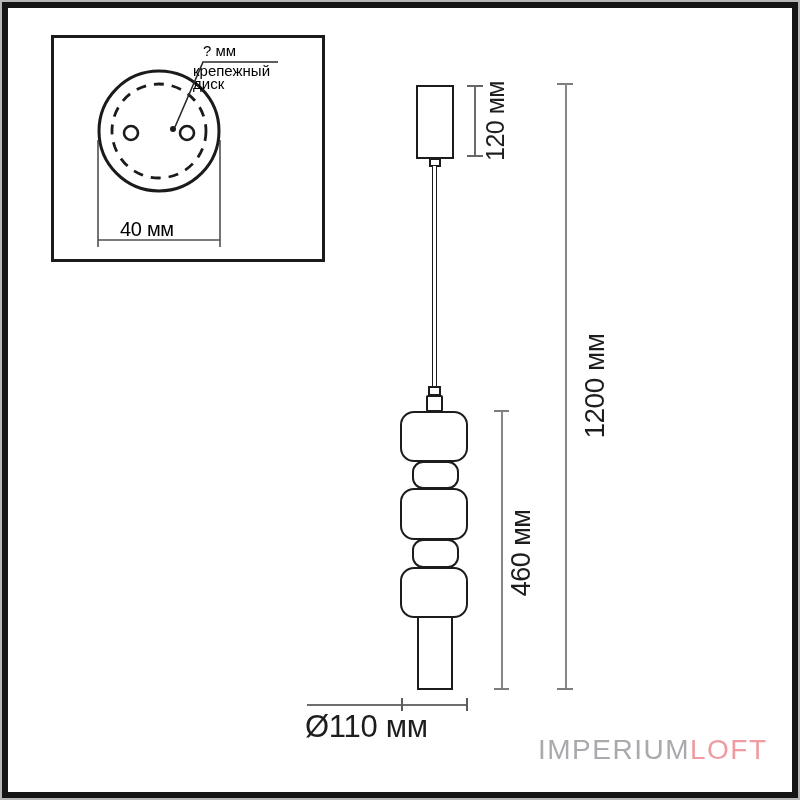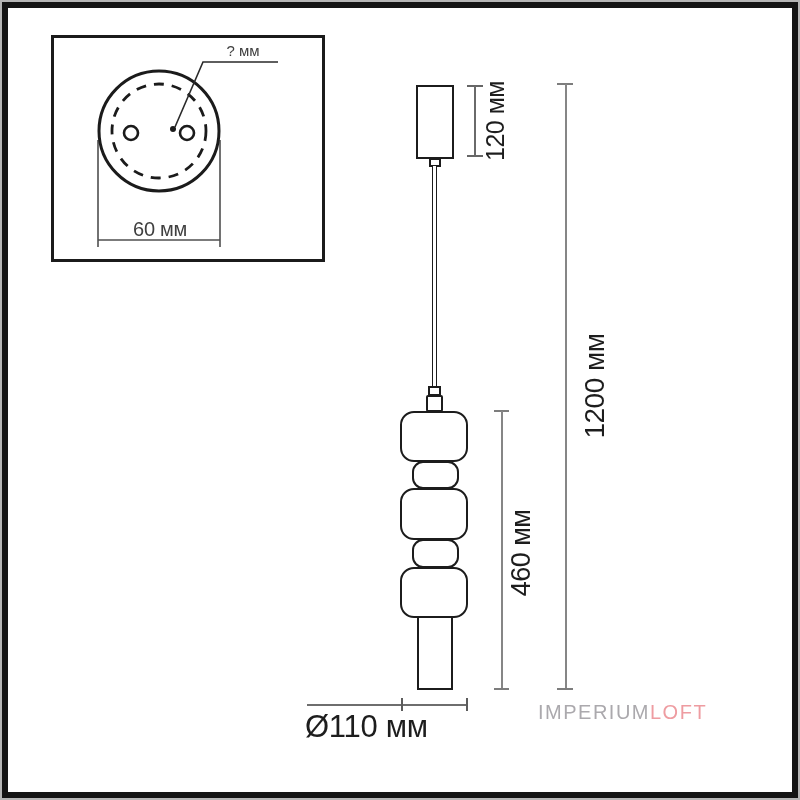--- a/index.html
+++ b/index.html
@@ -7,40 +7,40 @@
     position:relative;width:800px;height:800px;background:#fff;
     font-family:"Liberation Sans", sans-serif;color:#1d1d1d;overflow:hidden;
     box-sizing:border-box;
   }
   .frame-outer{position:absolute;inset:0;border:2px solid #b6b6b6;pointer-events:none;z-index:50;}
   .frame-inner{position:absolute;inset:2px;border:6px solid #151515;pointer-events:none;z-index:51;}
   .abs{position:absolute;box-sizing:border-box;}
   .stroke{border:2.5px solid #1c1c1c;background:#fff;}
   
   .inset-panel{left:51px;top:35px;width:274px;height:227px;border:3px solid #1b1b1b;background:#fff;}
-  .inset-label{position:absolute;text-align:center;color:#404040;}
+  .inset-label{position:absolute;text-align:left;color:#000000;}
   .hole-label{left:149px;top:4px;width:80px;font-size:15px;}
   .disk-label{left:139px;top:26px;width:100px;font-size:15px;line-height:13px;}
   .disk-dim-label{left:66px;top:180px;width:80px;font-size:20px;letter-spacing:-0.3px;}
   
   .dim-line-v{width:2px;background:#868686;}
   .dim-line-v.dark{background:#6a6a6a;}
   .dim-cap{height:2px;background:#7d7d7d;}
   .dim-line-h{height:2px;background:#6e6e6e;}
   .dim-tick{width:2px;height:13px;background:#5c5c5c;}
   .vdim{
     position:absolute;white-space:nowrap;
     transform:translate(-50%,-50%) rotate(-90deg);
     color:#1d1d1d;letter-spacing:-0.5px;
   }
   .hdim{position:absolute;white-space:nowrap;color:#1d1d1d;letter-spacing:-0.3px;}
   
   .cable{border-left:1.6px solid #1c1c1c;border-right:1.6px solid #1c1c1c;background:#fff;}
   
-  .logo{position:absolute;left:538px;top:701px;font-size:20px;font-weight:300;
+  .logo{position:absolute;left:538px;top:734px;font-size:28px;font-weight:300;
         letter-spacing:1.5px;white-space:nowrap;}
   .logo .gray{color:#aba9ad;}
   .logo .pink{color:#ee9ca1;}
 </style>
 </head>
 <body>
 
 <div class="page">
   <div class="frame-outer"></div>
   <div class="frame-inner"></div>
@@ -54,21 +54,25 @@
 
       <circle cx="105" cy="93" r="60" fill="#fff" stroke="#1b1b1b" stroke-width="3"></circle>
       <circle cx="105" cy="93" r="47" fill="none" stroke="#1b1b1b" stroke-width="2.8" stroke-dasharray="10 8"></circle>
       <circle cx="77" cy="95" r="7" fill="#fff" stroke="#1b1b1b" stroke-width="2.6"></circle>
       <circle cx="133" cy="95" r="7" fill="#fff" stroke="#1b1b1b" stroke-width="2.6"></circle>
       <circle cx="119" cy="91" r="3" fill="#1b1b1b"></circle>
 
       <polyline points="121,89 149,24 224,24" fill="none" stroke="#2a2a2a" stroke-width="1.6"></polyline>
     </svg>
     <div class="inset-label hole-label">? мм</div>
-    <div class="inset-label disk-dim-label">60 мм</div>
+    <div class="inset-label disk-label">
+      <div>крепежный</div>
+      <div>диск</div>
+    </div>
+    <div class="inset-label disk-dim-label">40 мм</div>
   </div>
 
   <div class="abs stroke" style="left:416px;top:85px;width:38px;height:74px;"></div>
 
   <div class="abs stroke" style="left:429px;top:158px;width:12px;height:9px;border-width:2px;"></div>
 
   <div class="abs cable" style="left:432px;top:166px;width:5px;height:221px;"></div>
 
   <div class="abs stroke" style="left:428px;top:386px;width:13px;height:10px;border-width:2px;"></div>
   <div class="abs stroke" style="left:426px;top:395px;width:17px;height:17px;border-width:2px;border-radius:2px;"></div>

